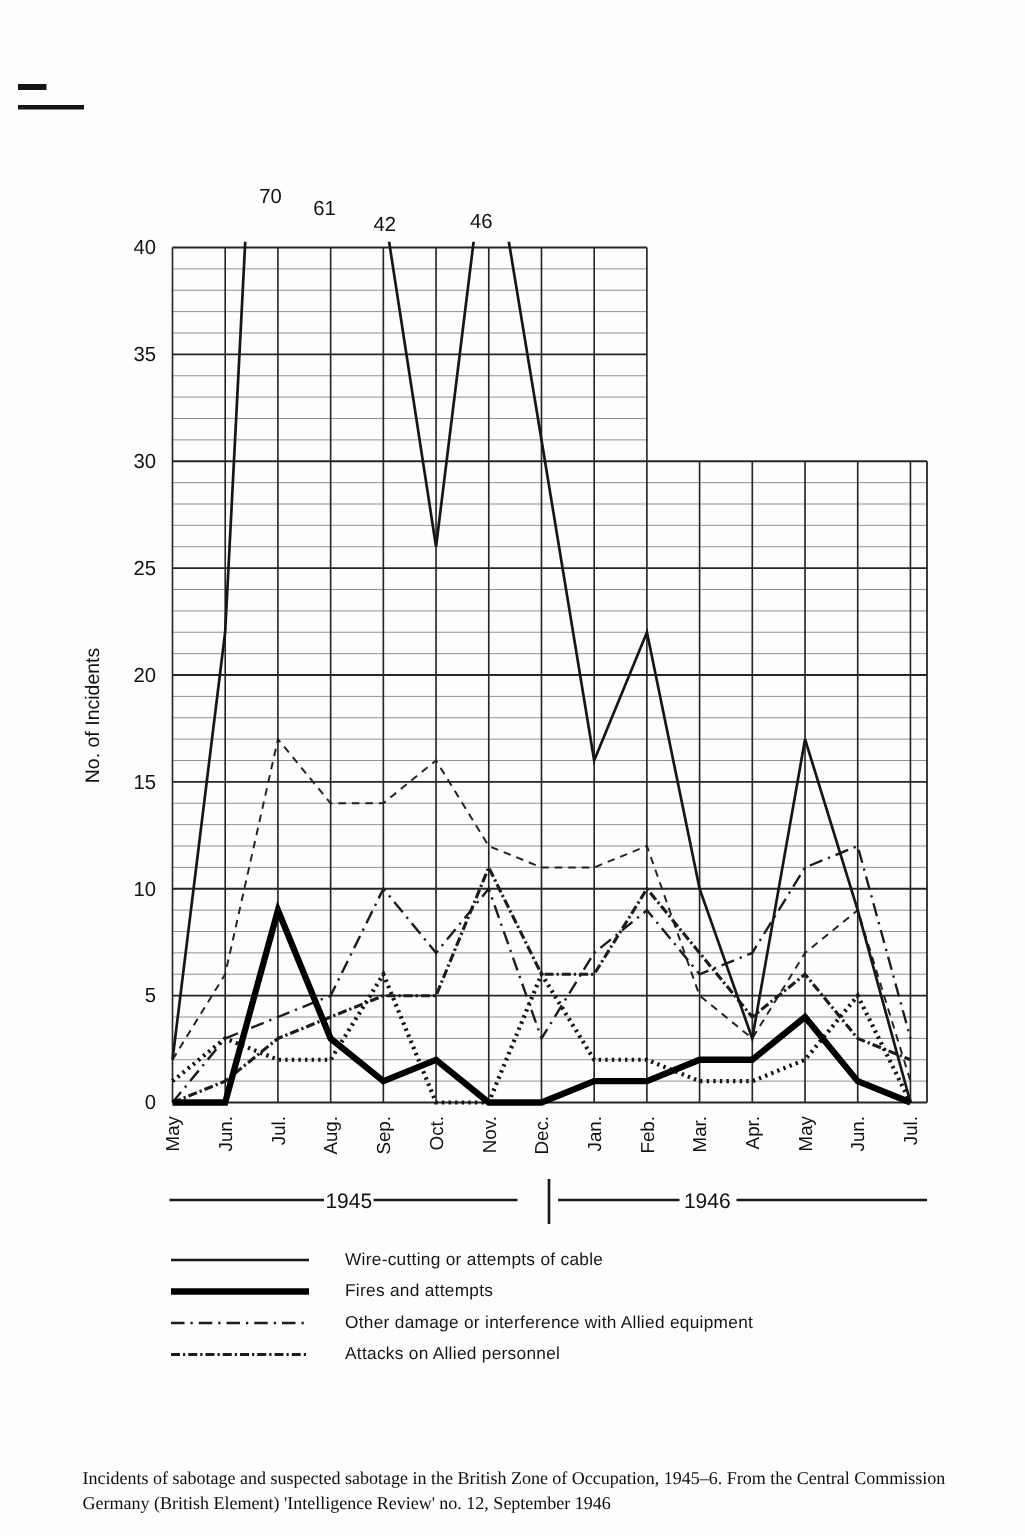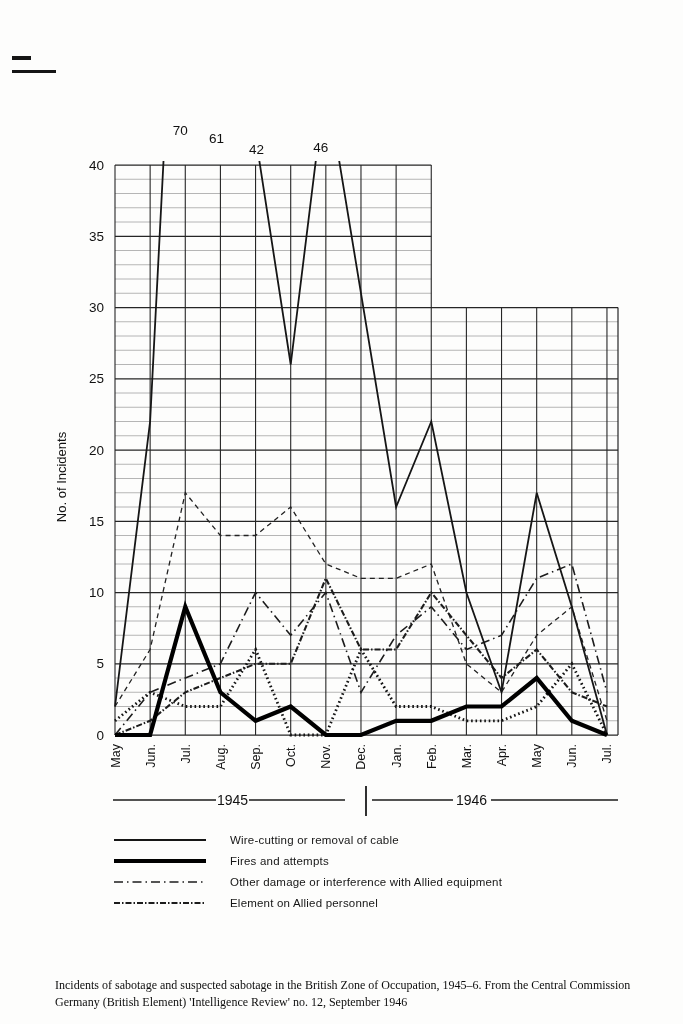--- a/index.html
+++ b/index.html
@@ -141,36 +141,36 @@
         <line x1="491" y1="753" x2="618" y2="753" stroke="#1a1a1a" stroke-width="1.6"></line>
         <text x="471.5" y="758" text-anchor="middle">1946</text>
       </g>
     </svg>
 
   <div id="legend">
       <div class="legend-row">
         <svg class="legend-sample" viewBox="0 0 96 12">
           <line x1="2" y1="6" x2="94" y2="6" stroke="#161616" stroke-width="1.8"></line>
         </svg>
-        <span class="legend-label">Wire-cutting or removal of cable</span>
+        <span class="legend-label">Wire-cutting or attempts of cable</span>
       </div>
       <div class="legend-row">
         <svg class="legend-sample" viewBox="0 0 96 12">
           <line x1="2" y1="6" x2="94" y2="6" stroke="#000" stroke-width="4.2"></line>
         </svg>
         <span class="legend-label">Fires and attempts</span>
       </div>
       <div class="legend-row">
         <svg class="legend-sample" viewBox="0 0 96 12">
           <line x1="2" y1="6" x2="94" y2="6" stroke="#1c1c1c" stroke-width="1.6" stroke-dasharray="9 4 1.5 4"></line>
         </svg>
         <span class="legend-label">Other damage or interference with Allied equipment</span>
       </div>
       <div class="legend-row">
         <svg class="legend-sample" viewBox="0 0 96 12">
           <line x1="2" y1="6" x2="94" y2="6" stroke="#1c1c1c" stroke-width="2.1" stroke-dasharray="6 2 1.5 2"></line>
         </svg>
-        <span class="legend-label">Element on Allied personnel</span>
+        <span class="legend-label">Attacks on Allied personnel</span>
       </div>
     </div>
 
   <div id="caption">Incidents of sabotage and suspected sabotage in the British Zone of Occupation, 1945–6. From the Central Commission Germany (British Element) 'Intelligence Review' no. 12, September 1946</div>
 </div>
 
 </body></html>

